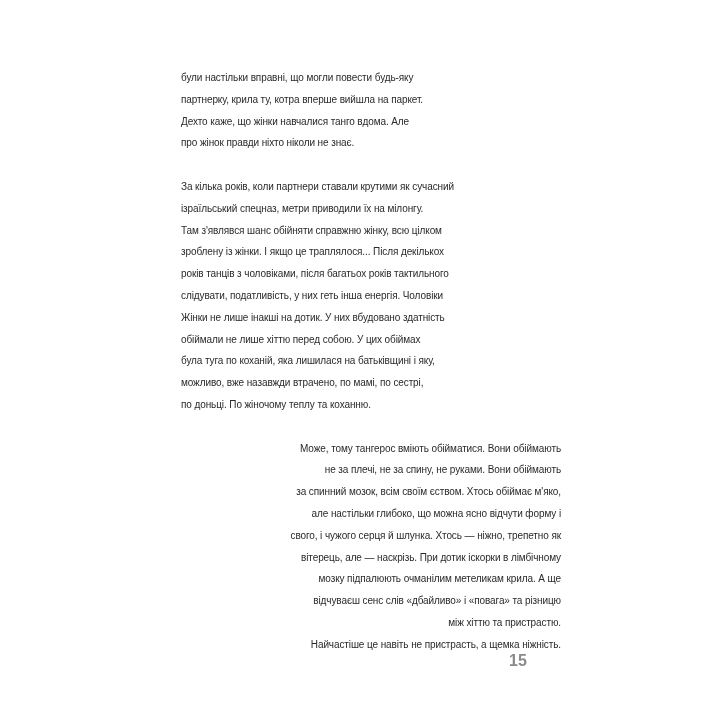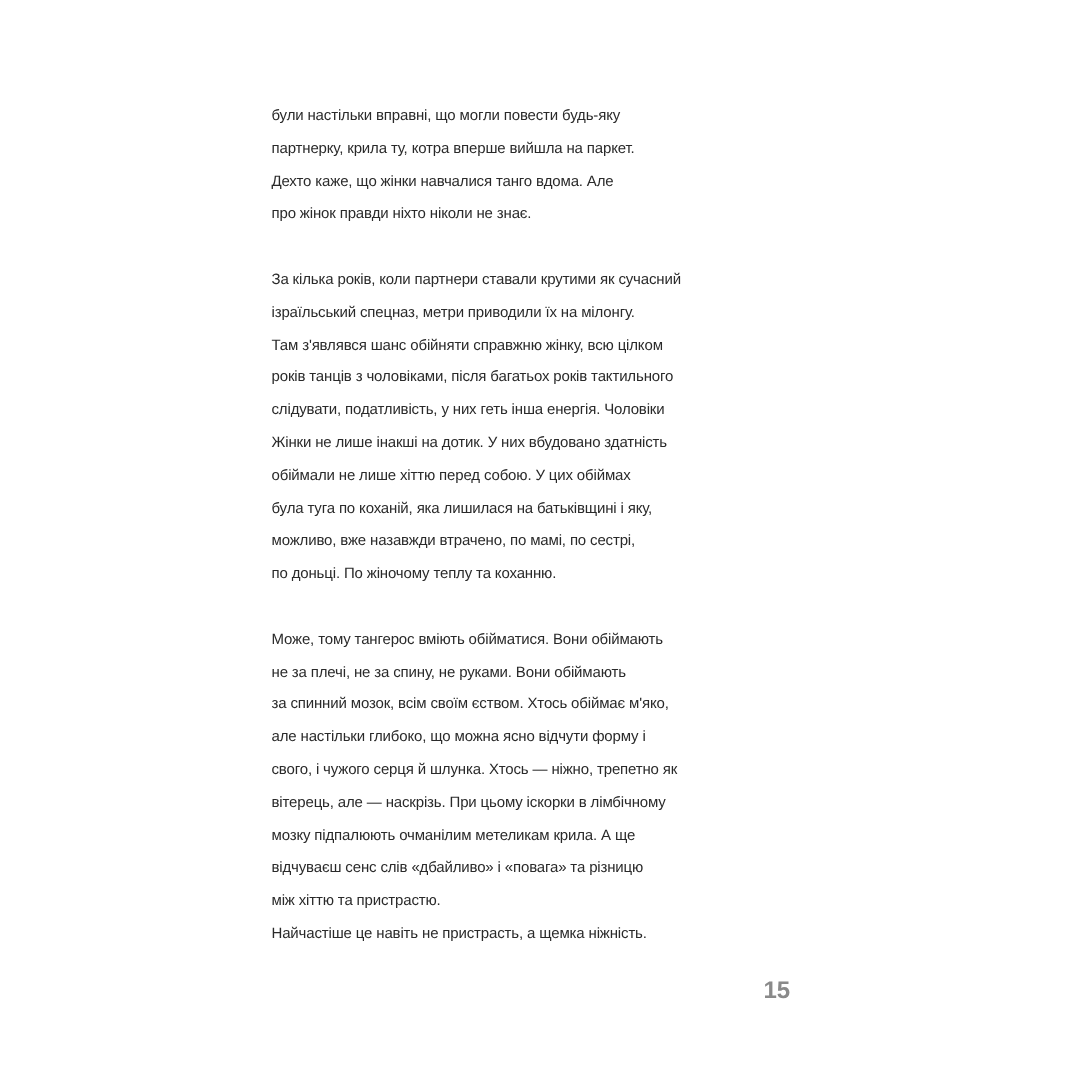--- a/index.html
+++ b/index.html
@@ -26,21 +26,21 @@
       width: 380px;
       font-family: "Liberation Sans", "DejaVu Sans", sans-serif;
       font-size: 10px;
       line-height: 21.8px;
       color: #2a2a2a;
       letter-spacing: -0.1px;
     }
     .paragraph {
       margin: 0 0 21.8px 0;
     }
-    .paragraph:last-child { margin-bottom: 0; }
+    .paragraph:last-child { margin-bottom: 0; text-align: right; }
     .line {
       display: block;
       white-space: nowrap;
     }
     .page-number {
       position: absolute;
       left: 509px;
       top: 652px;
       font-family: "Liberation Sans", "DejaVu Sans", sans-serif;
       font-size: 16px;
@@ -58,36 +58,37 @@
       <span class="line">були настільки вправні, що могли повести будь-яку</span>
       <span class="line">партнерку, крила ту, котра вперше вийшла на паркет.</span>
       <span class="line">Дехто каже, що жінки навчалися танго вдома. Але</span>
       <span class="line">про жінок правди ніхто ніколи не знає.</span>
     </p>
 
     <p class="paragraph">
       <span class="line">За кілька років, коли партнери ставали крутими як сучасний</span>
       <span class="line">ізраїльський спецназ, метри приводили їх на мілонгу.</span>
       <span class="line">Там з'являвся шанс обійняти справжню жінку, всю цілком</span>
+      <span class="line">зроблену із жінки. І якщо це траплялося... Після декількох</span>
       <span class="line">років танців з чоловіками, після багатьох років тактильного</span>
       <span class="line">слідувати, податливість, у них геть інша енергія. Чоловіки</span>
       <span class="line">Жінки не лише інакші на дотик. У них вбудовано здатність</span>
       <span class="line">обіймали не лише хіттю перед собою. У цих обіймах</span>
       <span class="line">була туга по коханій, яка лишилася на батьківщині і яку,</span>
       <span class="line">можливо, вже назавжди втрачено, по мамі, по сестрі,</span>
       <span class="line">по доньці. По жіночому теплу та коханню.</span>
     </p>
 
     <p class="paragraph">
       <span class="line">Може, тому тангерос вміють обійматися. Вони обіймають</span>
       <span class="line">не за плечі, не за спину, не руками. Вони обіймають</span>
       <span class="line">за спинний мозок, всім своїм єством. Хтось обіймає м'яко,</span>
       <span class="line">але настільки глибоко, що можна ясно відчути форму і</span>
       <span class="line">свого, і чужого серця й шлунка. Хтось — ніжно, трепетно як</span>
-      <span class="line">вітерець, але — наскрізь. При цьому іскорки в лімбічному</span>
+      <span class="line">вітерець, але — наскрізь. При дотик іскорки в лімбічному</span>
       <span class="line">мозку підпалюють очманілим метеликам крила. А ще</span>
       <span class="line">відчуваєш сенс слів «дбайливо» і «повага» та різницю</span>
       <span class="line">між хіттю та пристрастю.</span>
       <span class="line">Найчастіше це навіть не пристрасть, а щемка ніжність.</span>
     </p>
 
   </div>
 
   <div class="page-number">15</div>
 </div>

